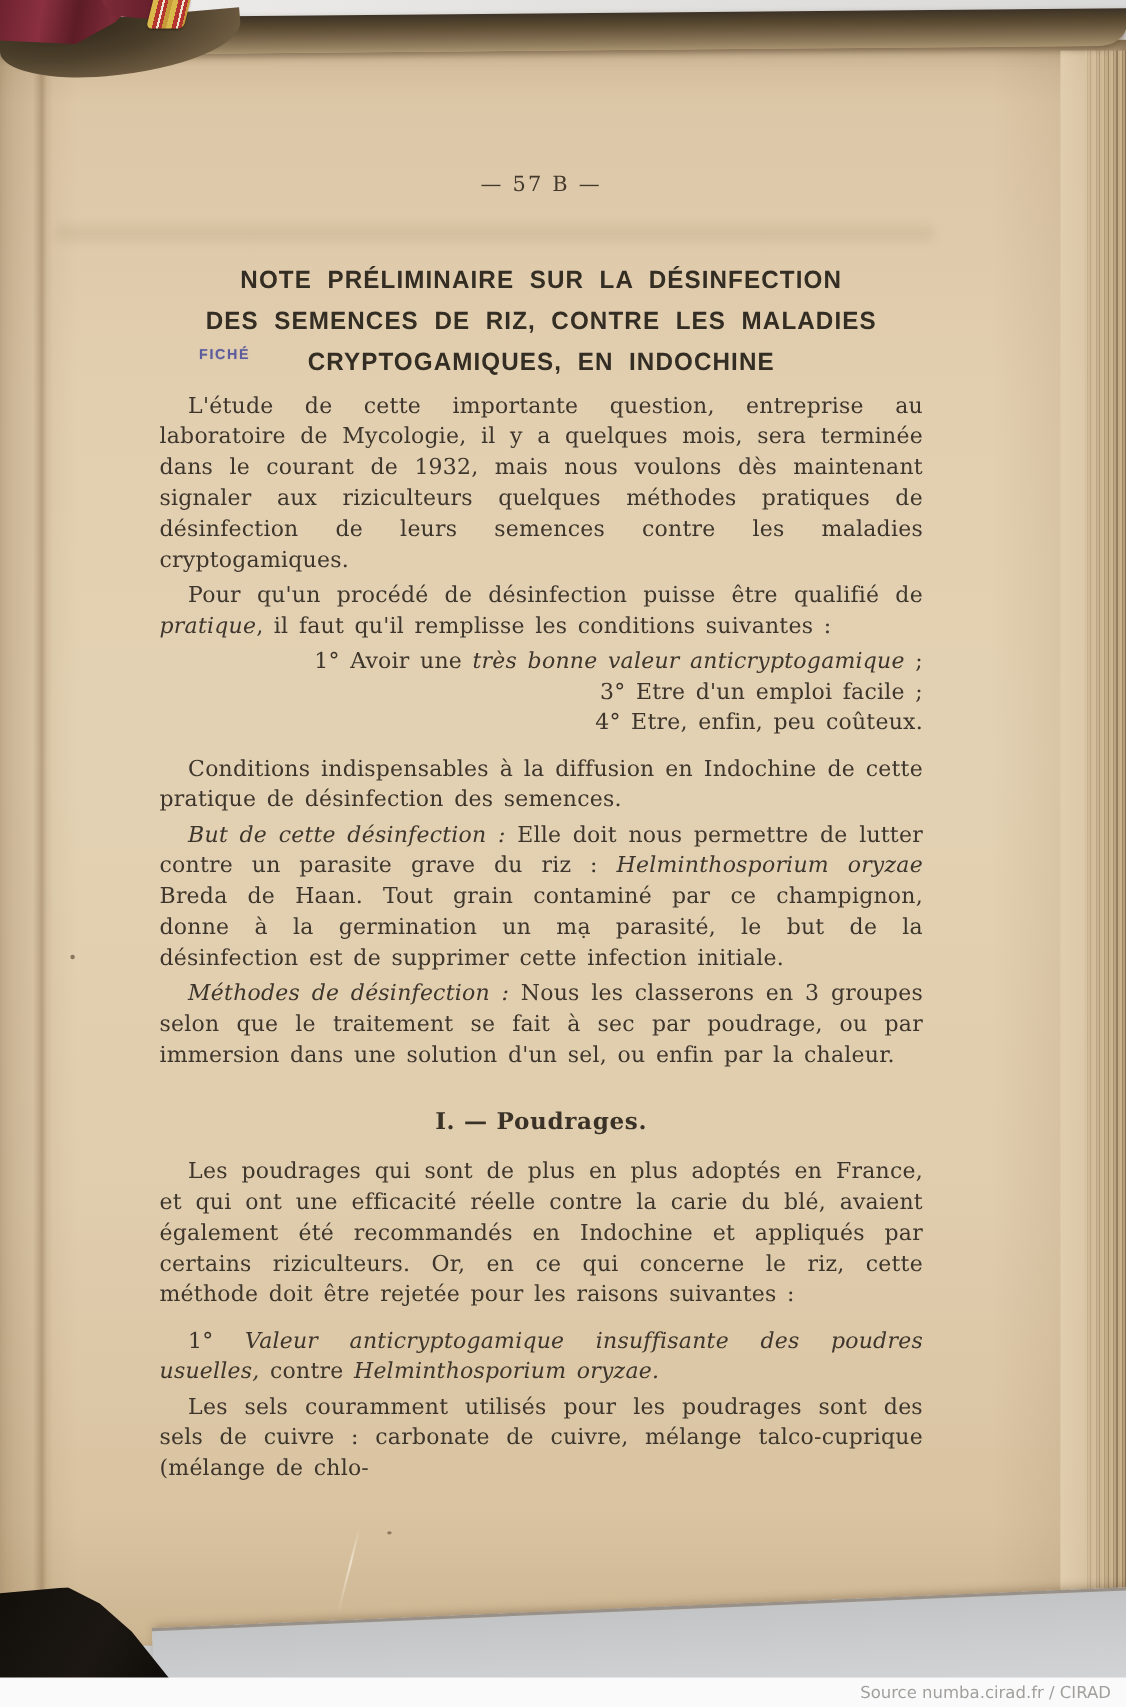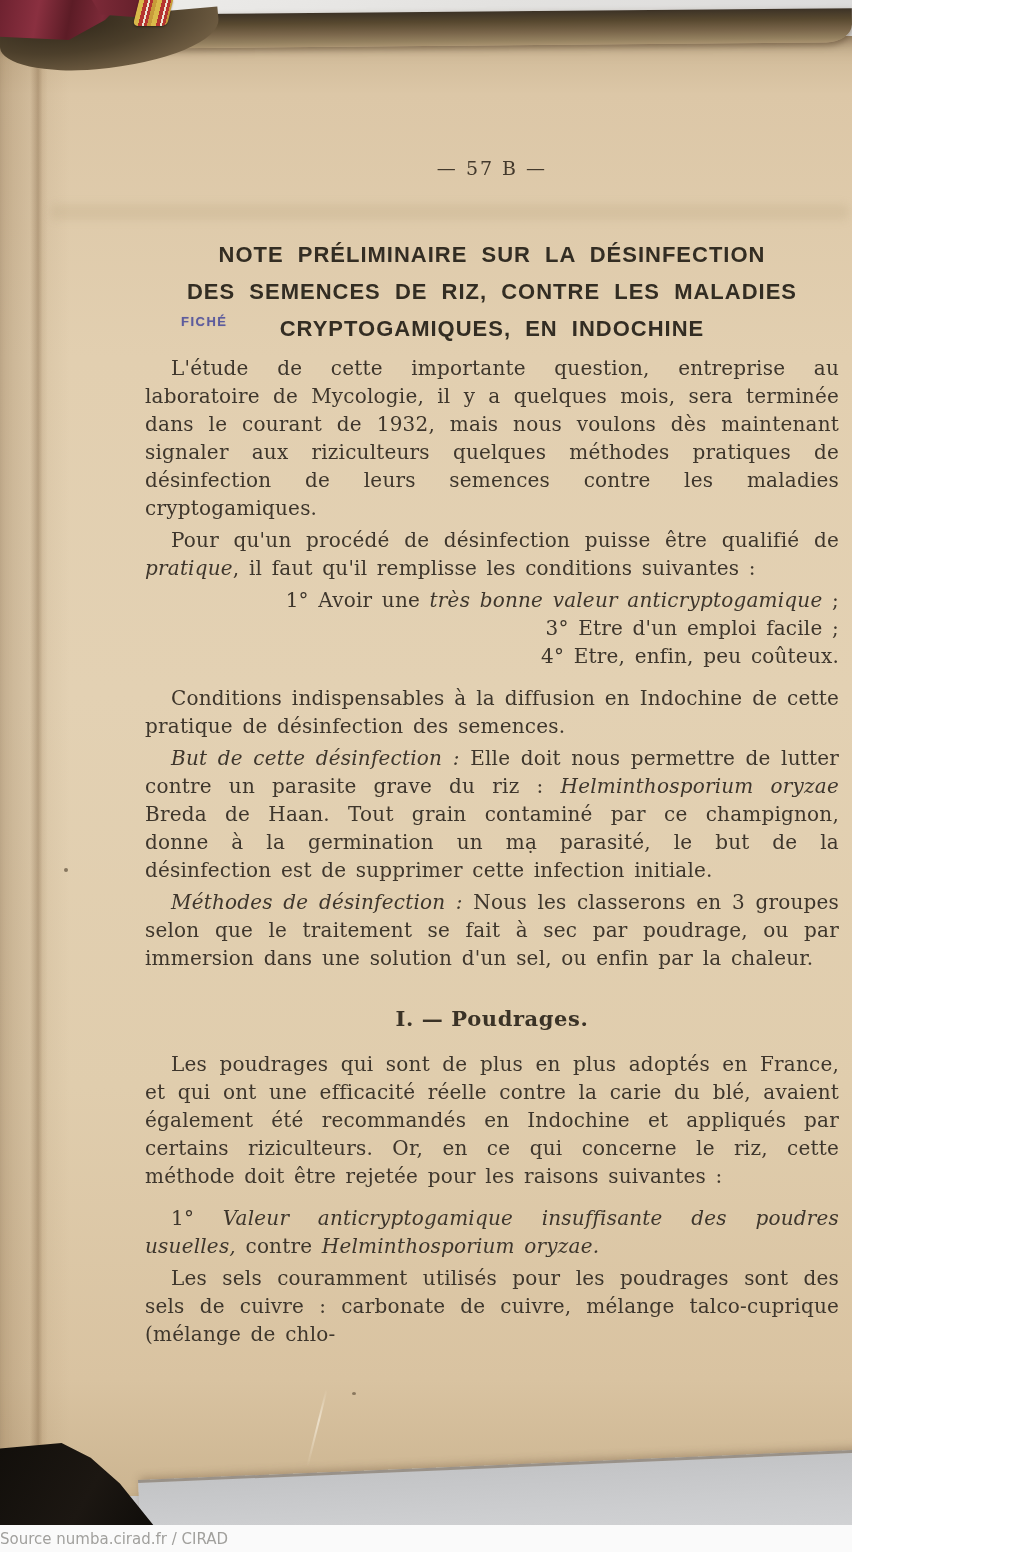--- a/index.html
+++ b/index.html
@@ -1,17 +1,17 @@
 <!DOCTYPE html>
 <html><head>
 <meta charset="utf-8">
 <style>
   html,body{margin:0;padding:0;}
   .scene{
-    position:relative;width:852px;height:1552px;overflow:hidden;
+    position:relative;width:1024px;height:1552px;overflow:hidden;
     background:linear-gradient(155deg,#f0efed 0%,#e3e2e0 12%,#cfcfd1 38%,#c6c7c9 62%,#cbccce 85%,#d4d5d7 100%);
     font-family:"DejaVu Serif","Liberation Serif",serif;
   }
   
   .top-edge{
     position:absolute;left:0;right:0;top:12px;height:34px;z-index:2;
     background:linear-gradient(180deg,#3c3226 0%,#57482f 30%,#79654a 62%,#93805f 86%,#a8926f 100%);
     border-radius:0 0 26px 8px / 0 0 18px 6px;
     transform:rotate(-0.5deg);
     box-shadow:0 3px 6px rgba(90,70,45,.55);
@@ -77,21 +77,21 @@
     box-shadow:0 -4px 8px -2px rgba(95,70,45,.35);
   }
   .cover-black{
     position:absolute;left:0;top:1443px;width:162px;height:92px;z-index:5;
     background:linear-gradient(120deg,#120f0b 0%,#1c1712 55%,#0d0b08 100%);
     clip-path:polygon(0 6%,38% 0,56% 16%,74% 44%,95% 90%,100% 100%,0 100%);
   }
   .footer-bar{
     position:absolute;left:0;bottom:0;width:1024px;height:27px;z-index:10;
     background:#fafafa;
-    display:flex;align-items:center;
+    display:flex;align-items:center;justify-content:flex-end;
     font-family:"DejaVu Sans","Liberation Sans",sans-serif;
     font-size:15px;color:#a1a09d;padding-right:14px;box-sizing:border-box;
   }
   
   .content{
     position:absolute;left:145px;top:0;width:694px;z-index:3;
     color:#3e362c;
   }
   .pagenum{
     padding-top:120px;text-align:center;font-size:19px;letter-spacing:2px;

